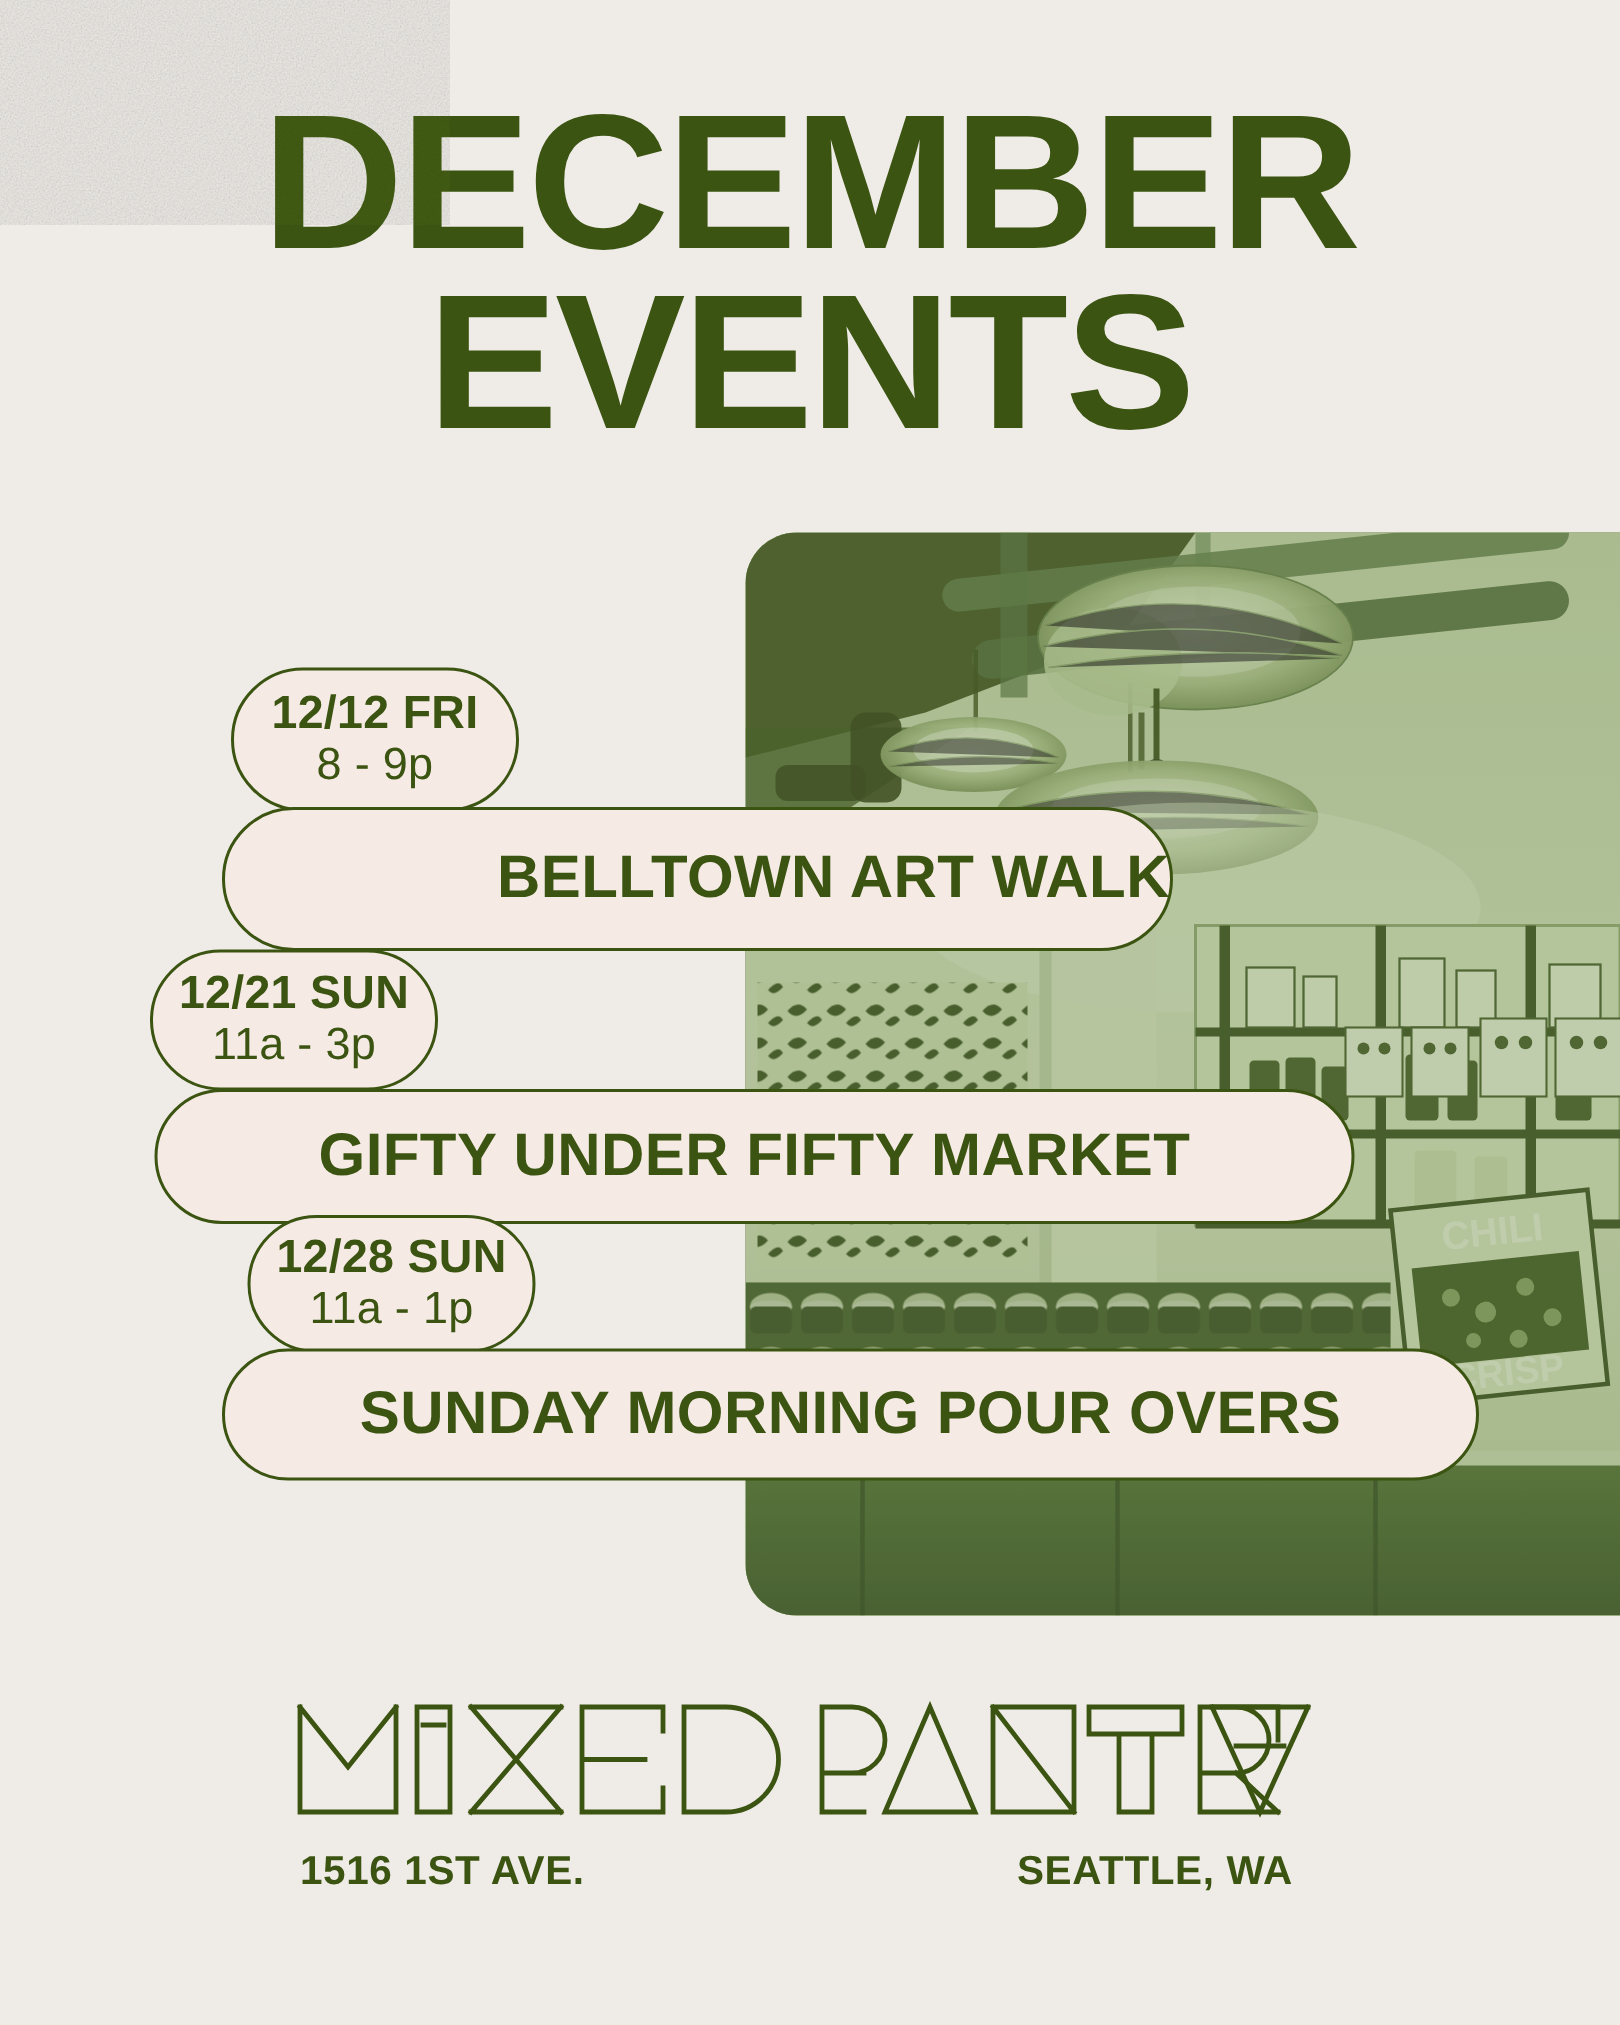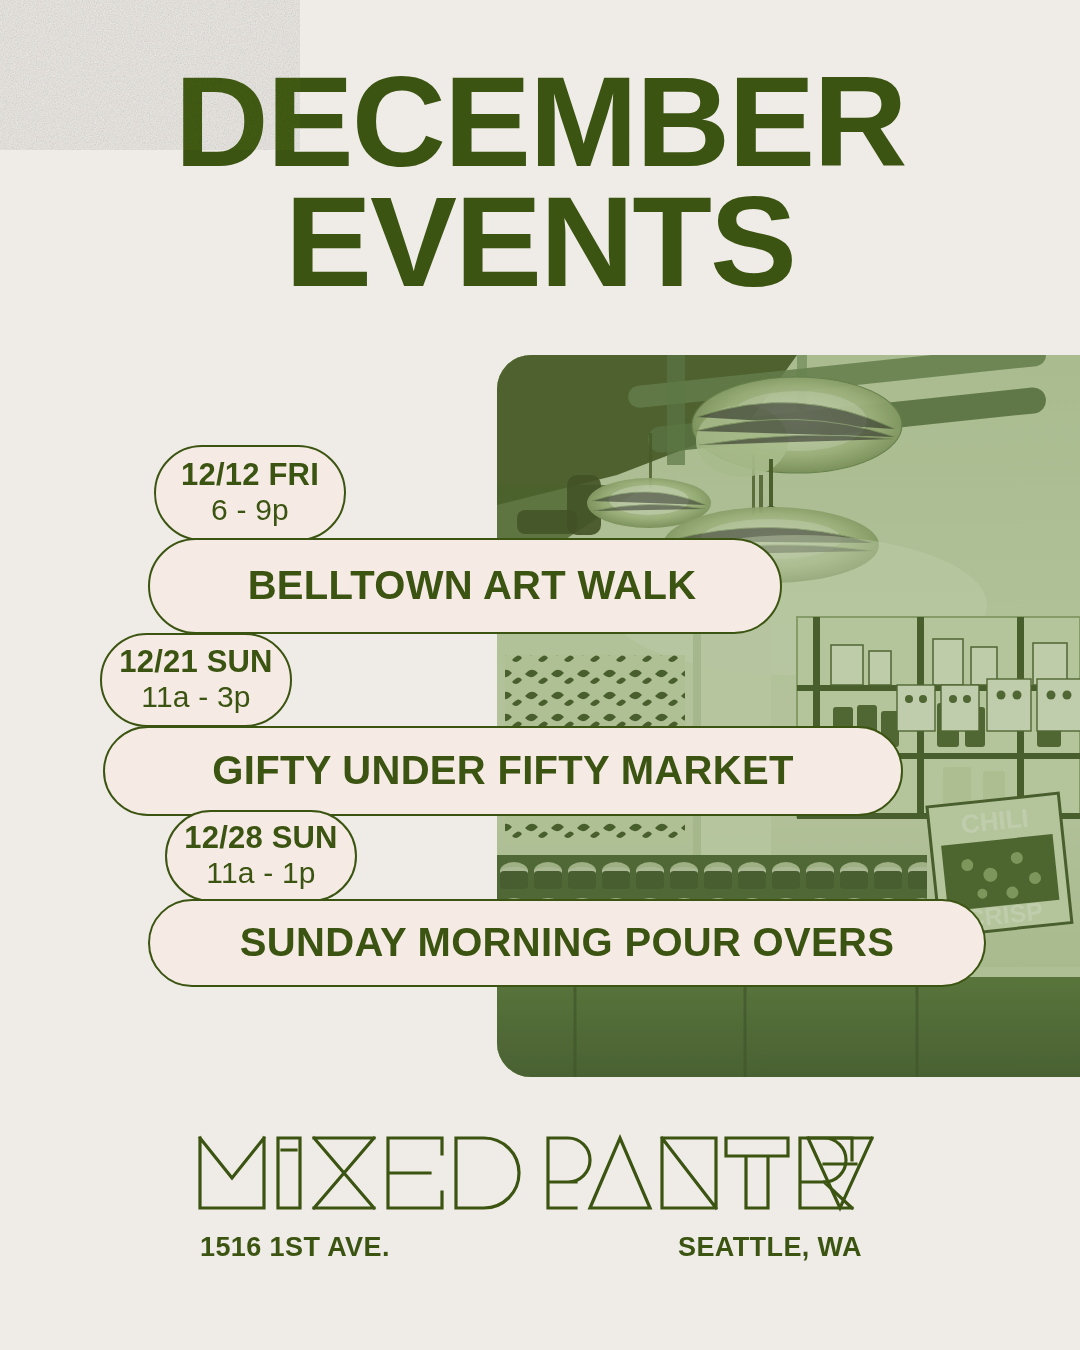--- a/index.html
+++ b/index.html
@@ -60,21 +60,21 @@
   
   #date-1 {left:154px;  top:445px;  width:192px; height:96px;}
   #event-1{left:148px;  top:538px;  width:634px; height:96px; padding-left:14px;}
   #date-2 {left:100px;  top:633px;  width:192px; height:94px;}
   #event-2{left:103px;  top:726px;  width:800px; height:90px;}
   #date-3 {left:165px;  top:810px;  width:192px; height:92px;}
   #event-3{left:148px;  top:899px;  width:838px; height:88px;}
 
   
   #date-1 {z-index:33;}
-  #event-1{z-index:34;}
+  #event-1{z-index:34;justify-content:flex-end;}
   #date-2 {z-index:35;}
   #event-2{z-index:36;}
   #date-3 {z-index:37;}
   #event-3{z-index:38;}
 
   
   .logo{
     position:absolute;left:196px;top:1134px;width:678px;height:78px;z-index:30;
   }
   .logo svg{display:block;width:100%;height:100%;}
@@ -260,21 +260,21 @@
   </svg>
 </div>
 
 <div class="headline">
   <span class="l1">DECEMBER</span>
   <span class="l2">EVENTS</span>
 </div>
 
 <div class="pill date-pill" id="date-1">
   <span class="d">12/12 FRI</span>
-  <span class="t">6 - 9p</span>
+  <span class="t">8 - 9p</span>
 </div>
 <div class="pill event-pill" id="event-1">
   <span>BELLTOWN ART WALK</span>
 </div>
 
 <div class="pill date-pill" id="date-2">
   <span class="d">12/21 SUN</span>
   <span class="t">11a - 3p</span>
 </div>
 <div class="pill event-pill" id="event-2">

